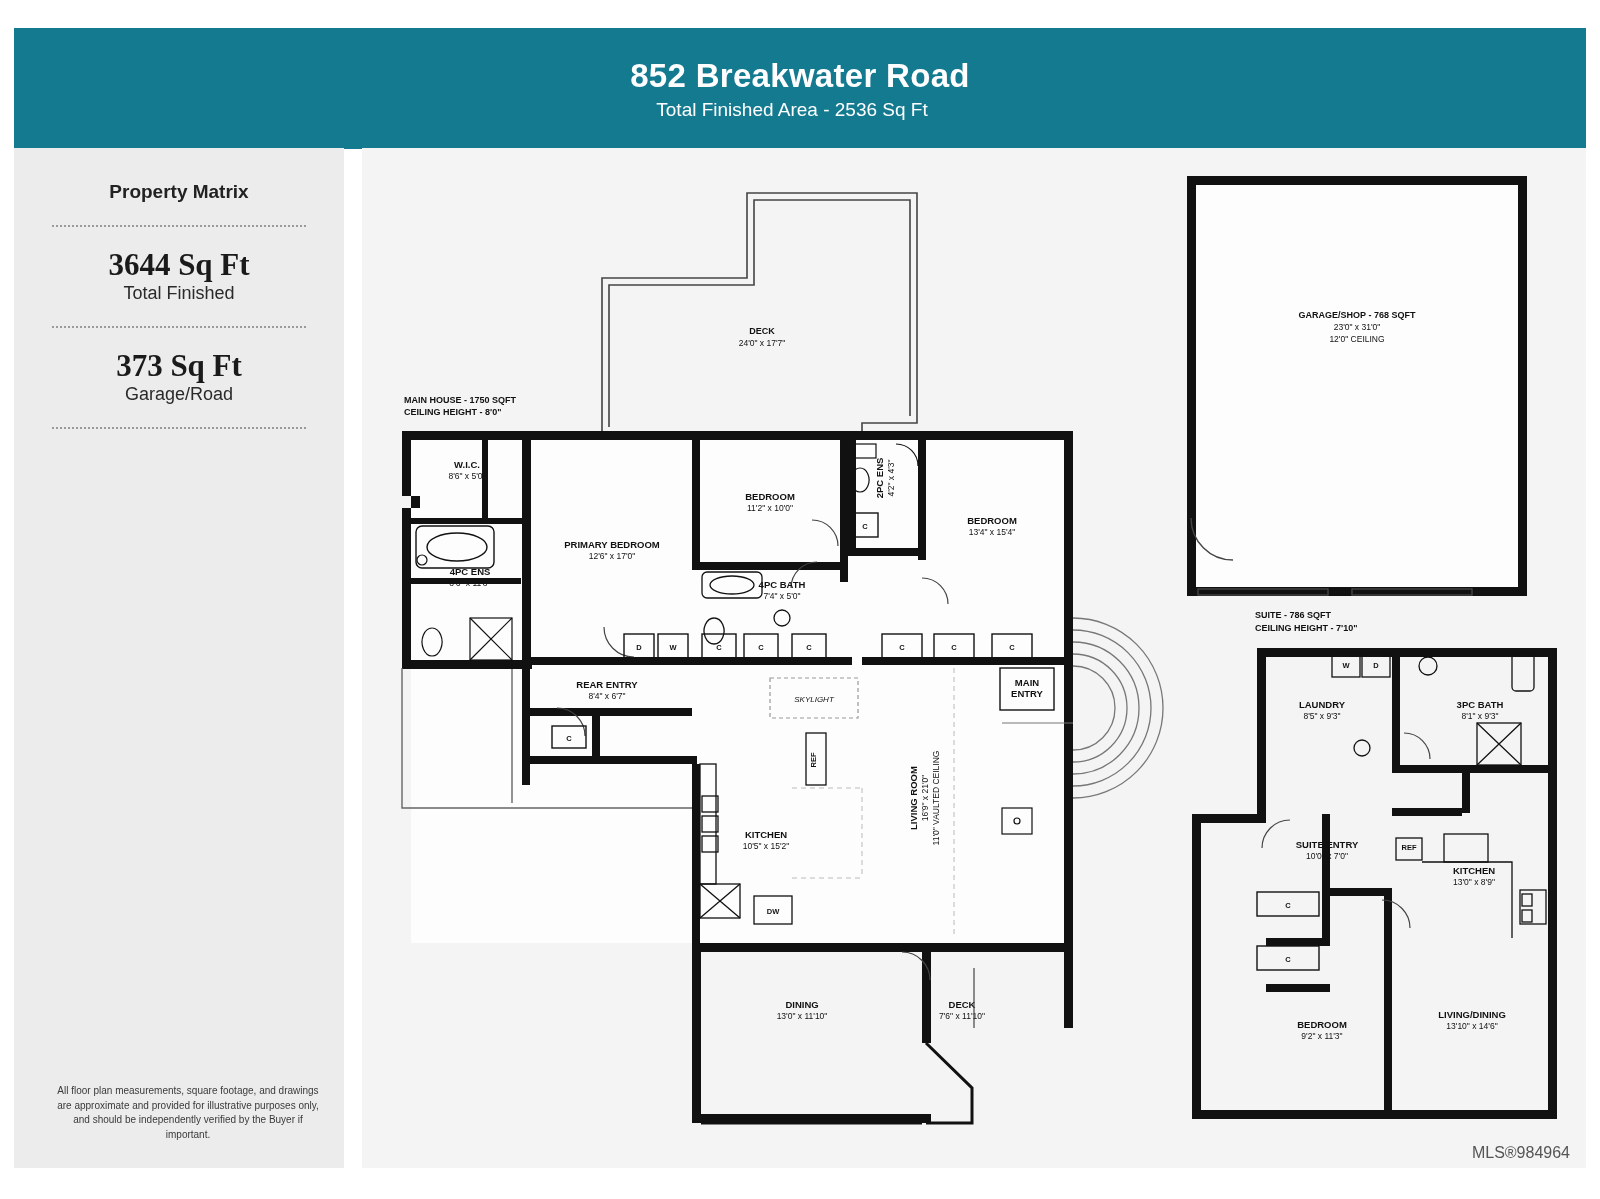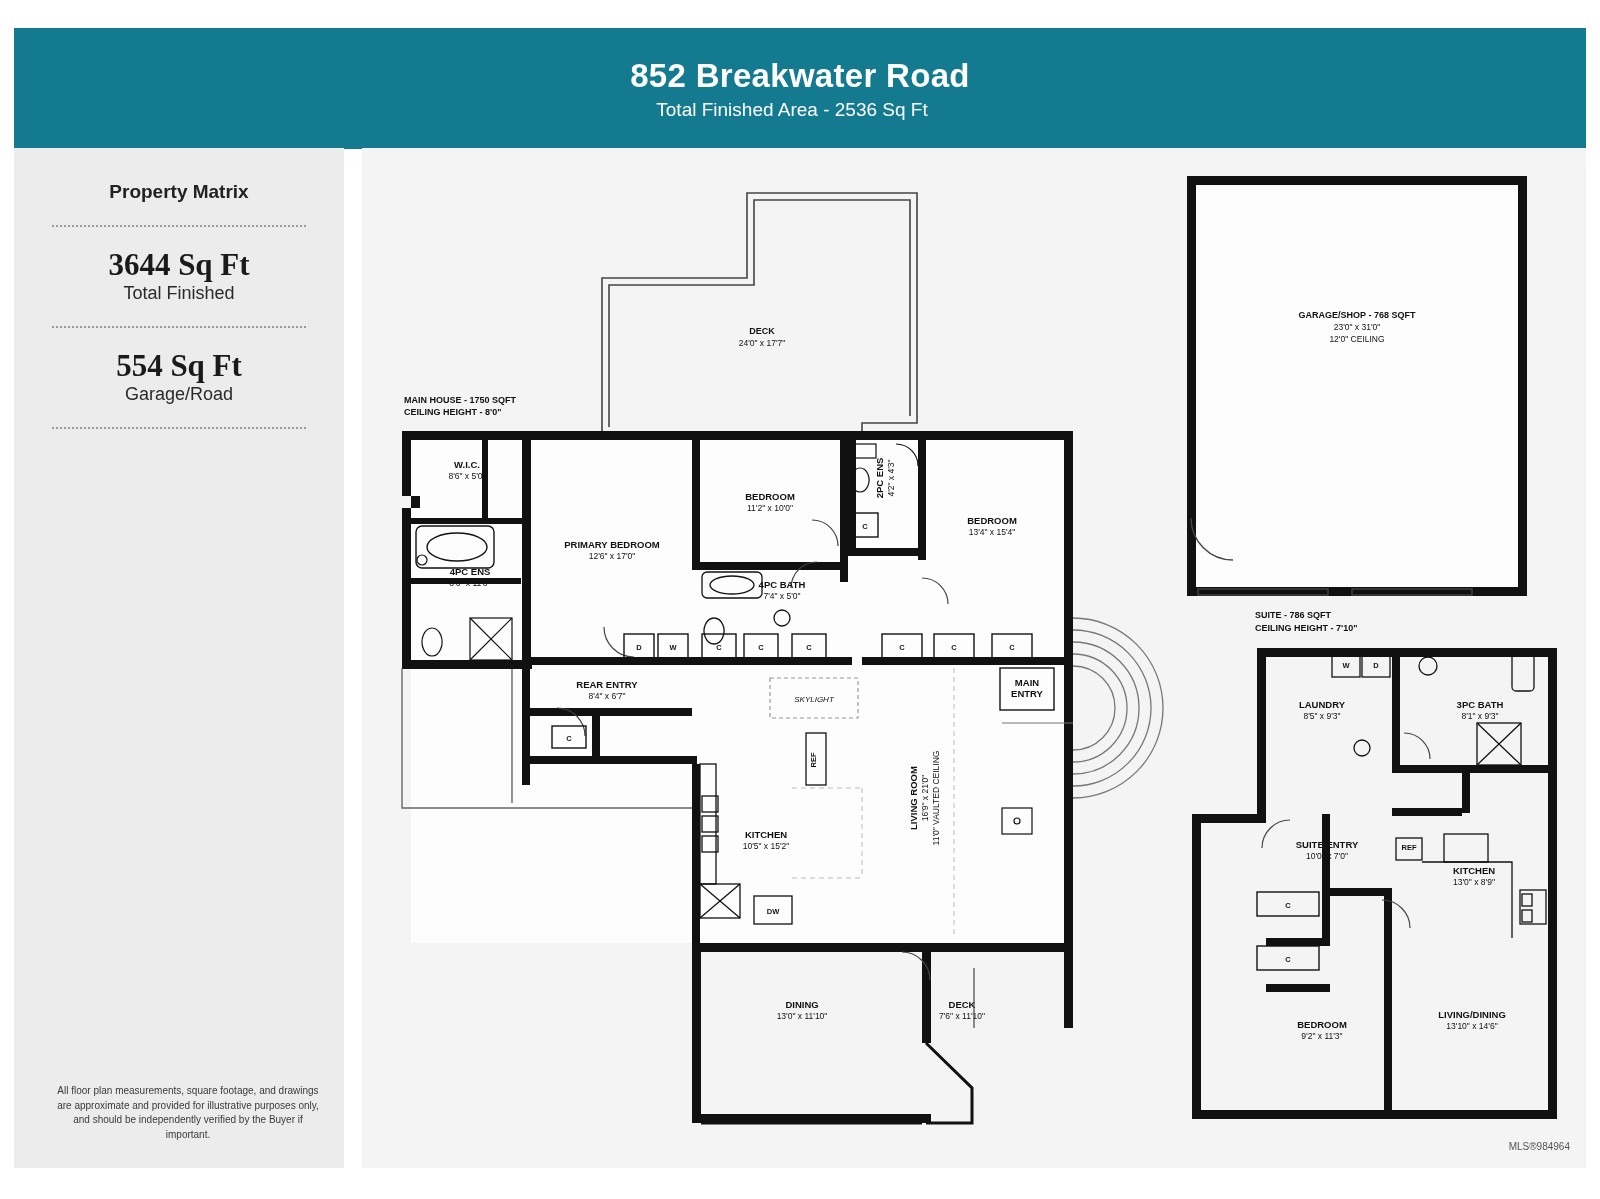--- a/index.html
+++ b/index.html
@@ -48,22 +48,22 @@
   .disclaimer {
     position:absolute; left:40px; right:22px; bottom:26px;
     font-size:10px; color:#3a3a3a; text-align:center; line-height:1.45;
   }
   
   .plan {
     position:absolute; left:362px; top:148px; width:1224px; height:1020px;
     background:#f4f4f4;
   }
   .mls {
-    position:absolute; right:16px; bottom:16px;
-    font-size:10px; color:#555;
+    position:absolute; right:16px; bottom:6px;
+    font-size:16px; color:#555;
   }
   svg { display:block; }
   .lbl { font-family:"Liberation Sans", sans-serif; fill:#111; }
   .rn { font-size:9.5px; font-weight:bold; text-anchor:middle; }
   .rd { font-size:8.5px; text-anchor:middle; }
   .tiny { font-size:7.5px; text-anchor:middle; font-weight:bold; }
   .note { font-size:9px; font-weight:bold; text-anchor:start; }
   .noteC { font-size:9px; font-weight:bold; text-anchor:middle; }
   .ital { font-size:8px; font-style:italic; text-anchor:middle; }
 </style>
@@ -74,21 +74,21 @@
   <h1>852 Breakwater Road</h1>
   <h2>Total Finished Area - 2536 Sq Ft</h2>
 </div>
 
 <div class="matrix">
   <div class="matrix-title">Property Matrix</div>
   <div class="dots"></div>
   <div class="mbig">3644 Sq Ft</div>
   <div class="msub">Total Finished</div>
   <div class="dots"></div>
-  <div class="mbig">554 Sq Ft</div>
+  <div class="mbig">373 Sq Ft</div>
   <div class="msub">Garage/Road</div>
   <div class="dots"></div>
   <div class="disclaimer">All floor plan measurements, square footage, and drawings are approximate and provided for illustrative purposes only, and should be independently verified by the Buyer if important.</div>
 </div>
 
 <div class="plan">
 <svg width="1224" height="1020" viewBox="0 0 1224 1020" xmlns="http://www.w3.org/2000/svg">
   <rect x="0" y="0" width="1224" height="1020" fill="#f4f4f4"></rect>
 
   <g fill="none" stroke="#444" stroke-width="1.6">

